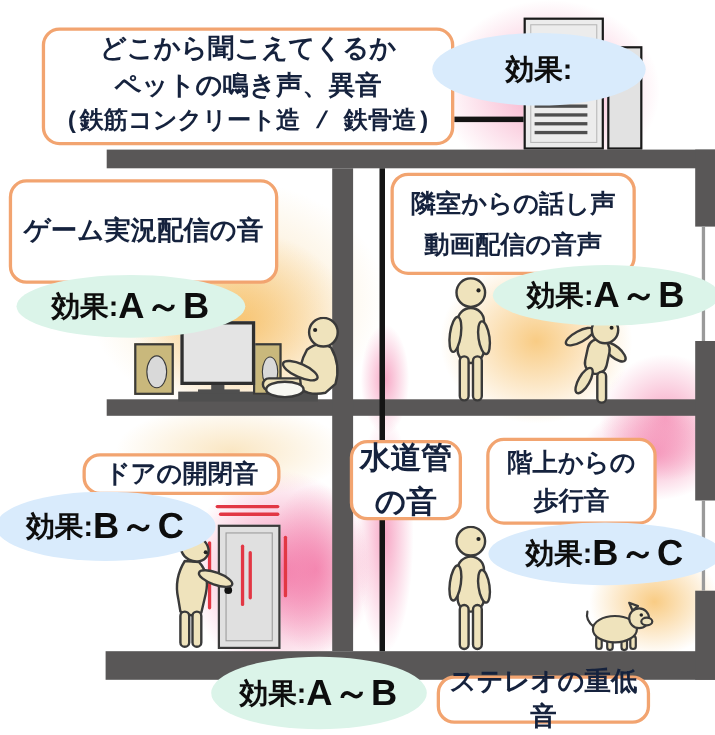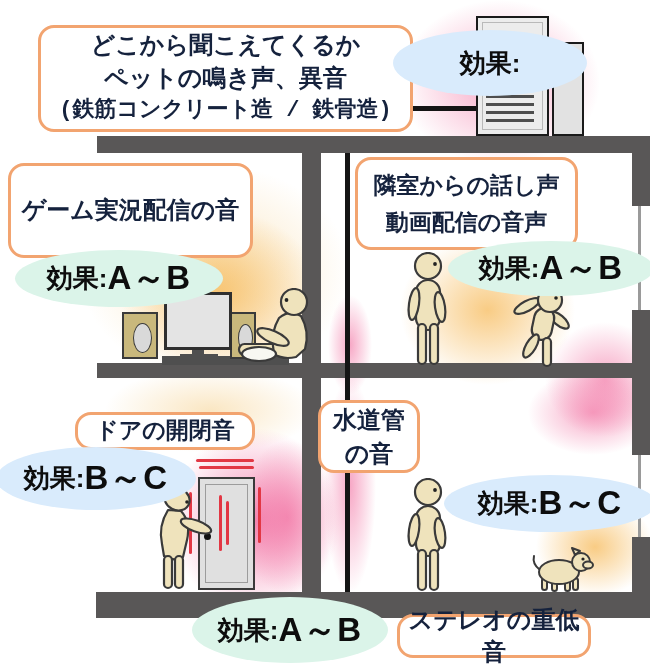--- a/index.html
+++ b/index.html
@@ -183,24 +183,28 @@
   <div class="note" style="left:8px;top:163px;width:245px;height:95px;font-size:24px;line-height:1.6;">
     <div>ゲーム実況配信の音</div>
   </div>
   <div class="note" style="left:355px;top:157px;width:223px;height:93px;font-size:23px;line-height:1.6;text-align:center;">
     <div>隣室からの話し声</div>
     <div>動画配信の音声</div>
   </div>
   <div class="note" style="left:75px;top:412px;width:180px;height:38px;font-size:23px;">
     <div>ドアの開閉音</div>
   </div>
-  <div class="note" style="left:318px;top:400px;width:102px;height:73px;font-size:24px;line-height:1.4;">
+  <div class="note" style="left:318px;top:400px;width:102px;height:73px;font-size:28px;line-height:1.4;font-family:Liberation Serif, serif;">
     <div>水道管</div>
     <div>の音</div>
   </div>
+  <div class="note" style="left:442px;top:398px;width:155px;height:79px;font-size:23px;line-height:1.5;">
+    <div>階上からの</div>
+    <div>歩行音</div>
+  </div>
   <div class="note" style="left:397px;top:614px;width:194px;height:44px;font-size:24px;">
     <div>ステレオの重低音</div>
   </div>
 
   <div class="eff eff-blue" style="left:393px;top:30px;width:194px;height:66px;">
     <span class="pfx">効果:</span>
   </div>
   <div class="eff eff-mint" style="left:15px;top:250px;width:208px;height:57px;">
     <span class="pfx">効果:</span>
       <span class="val">A～B</span>

